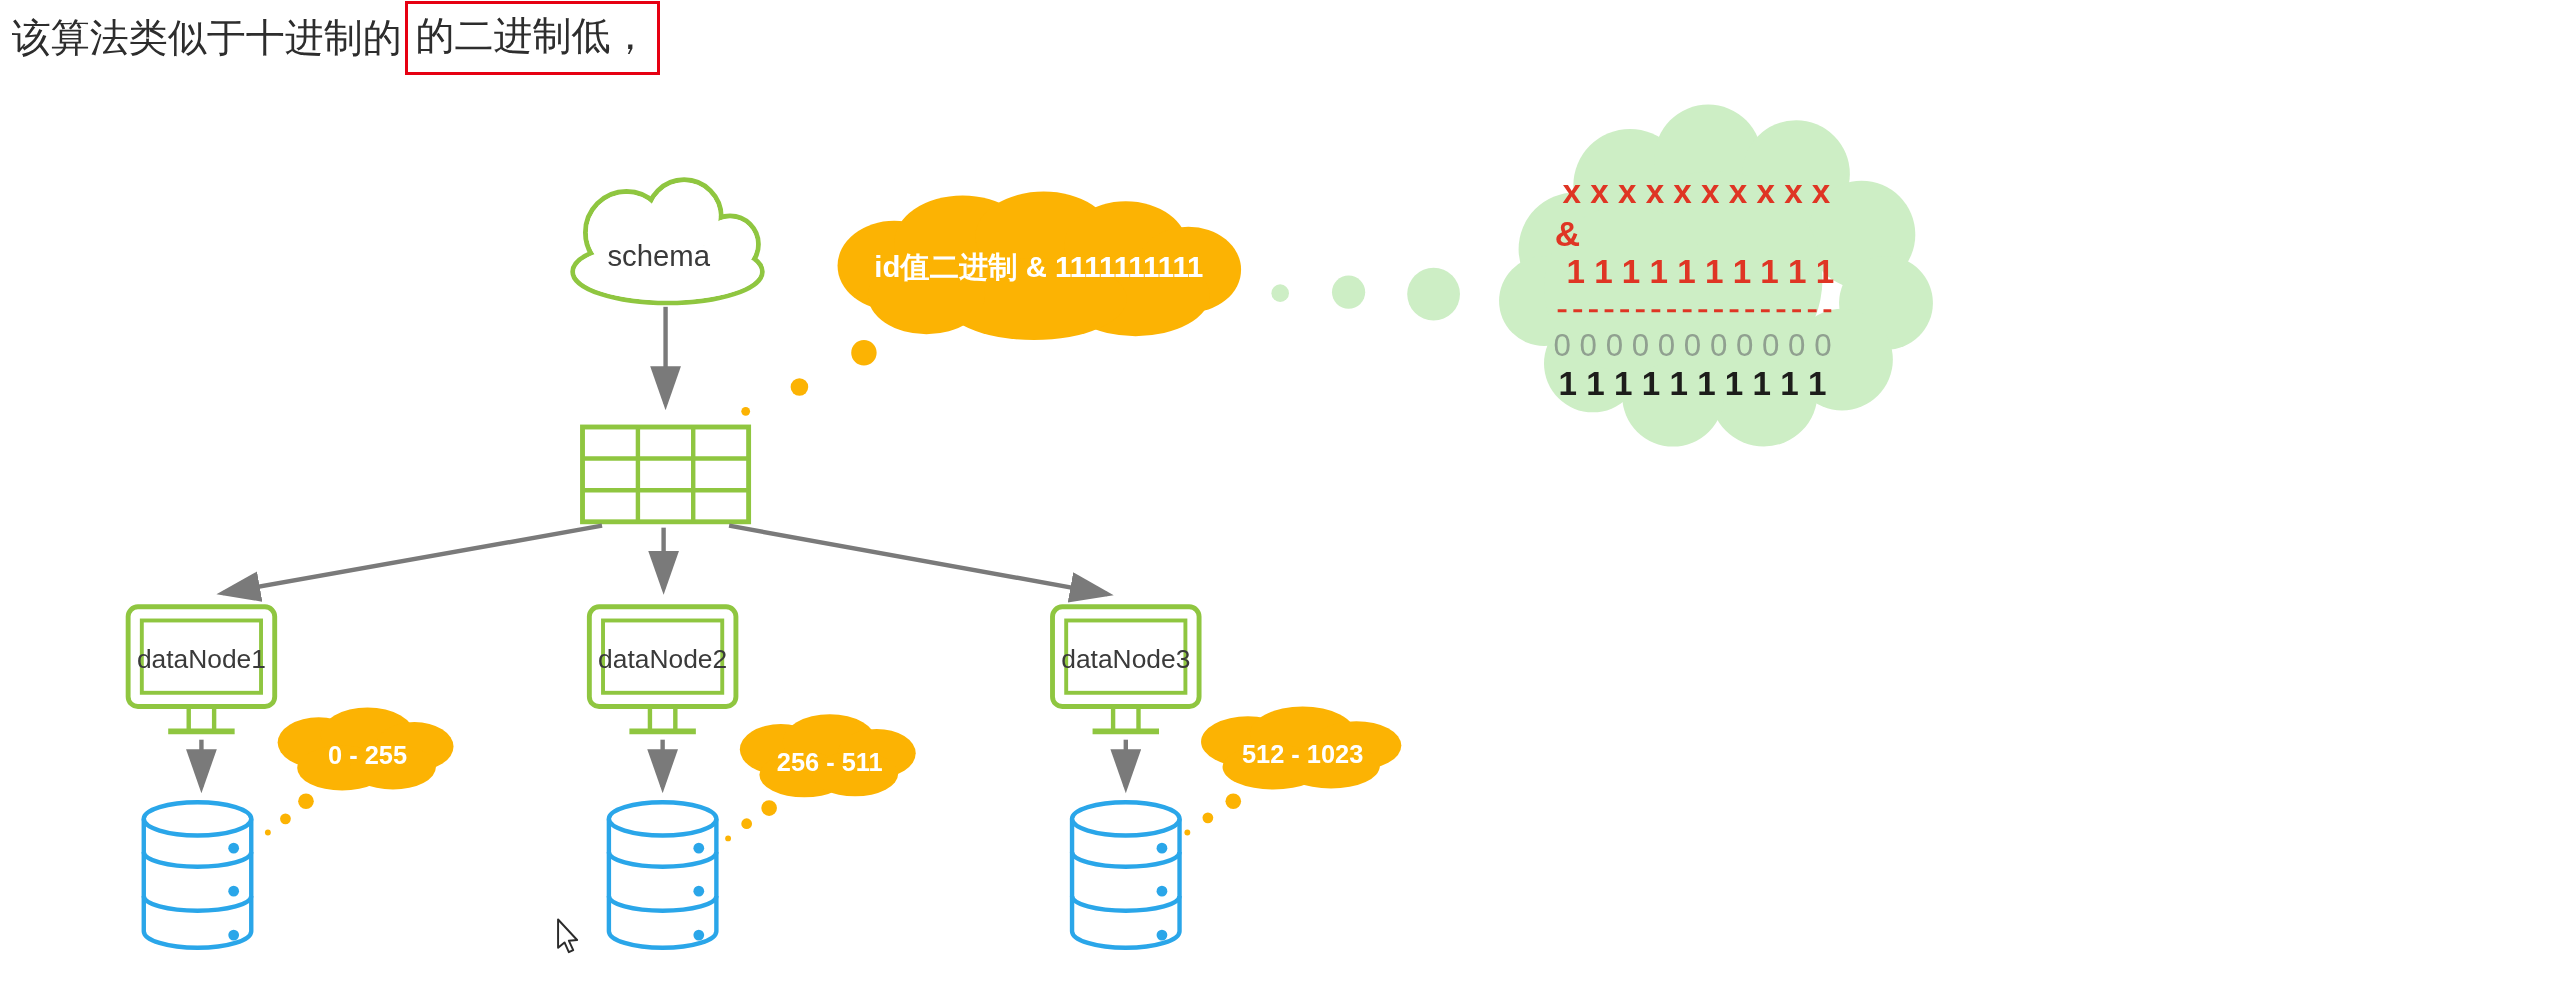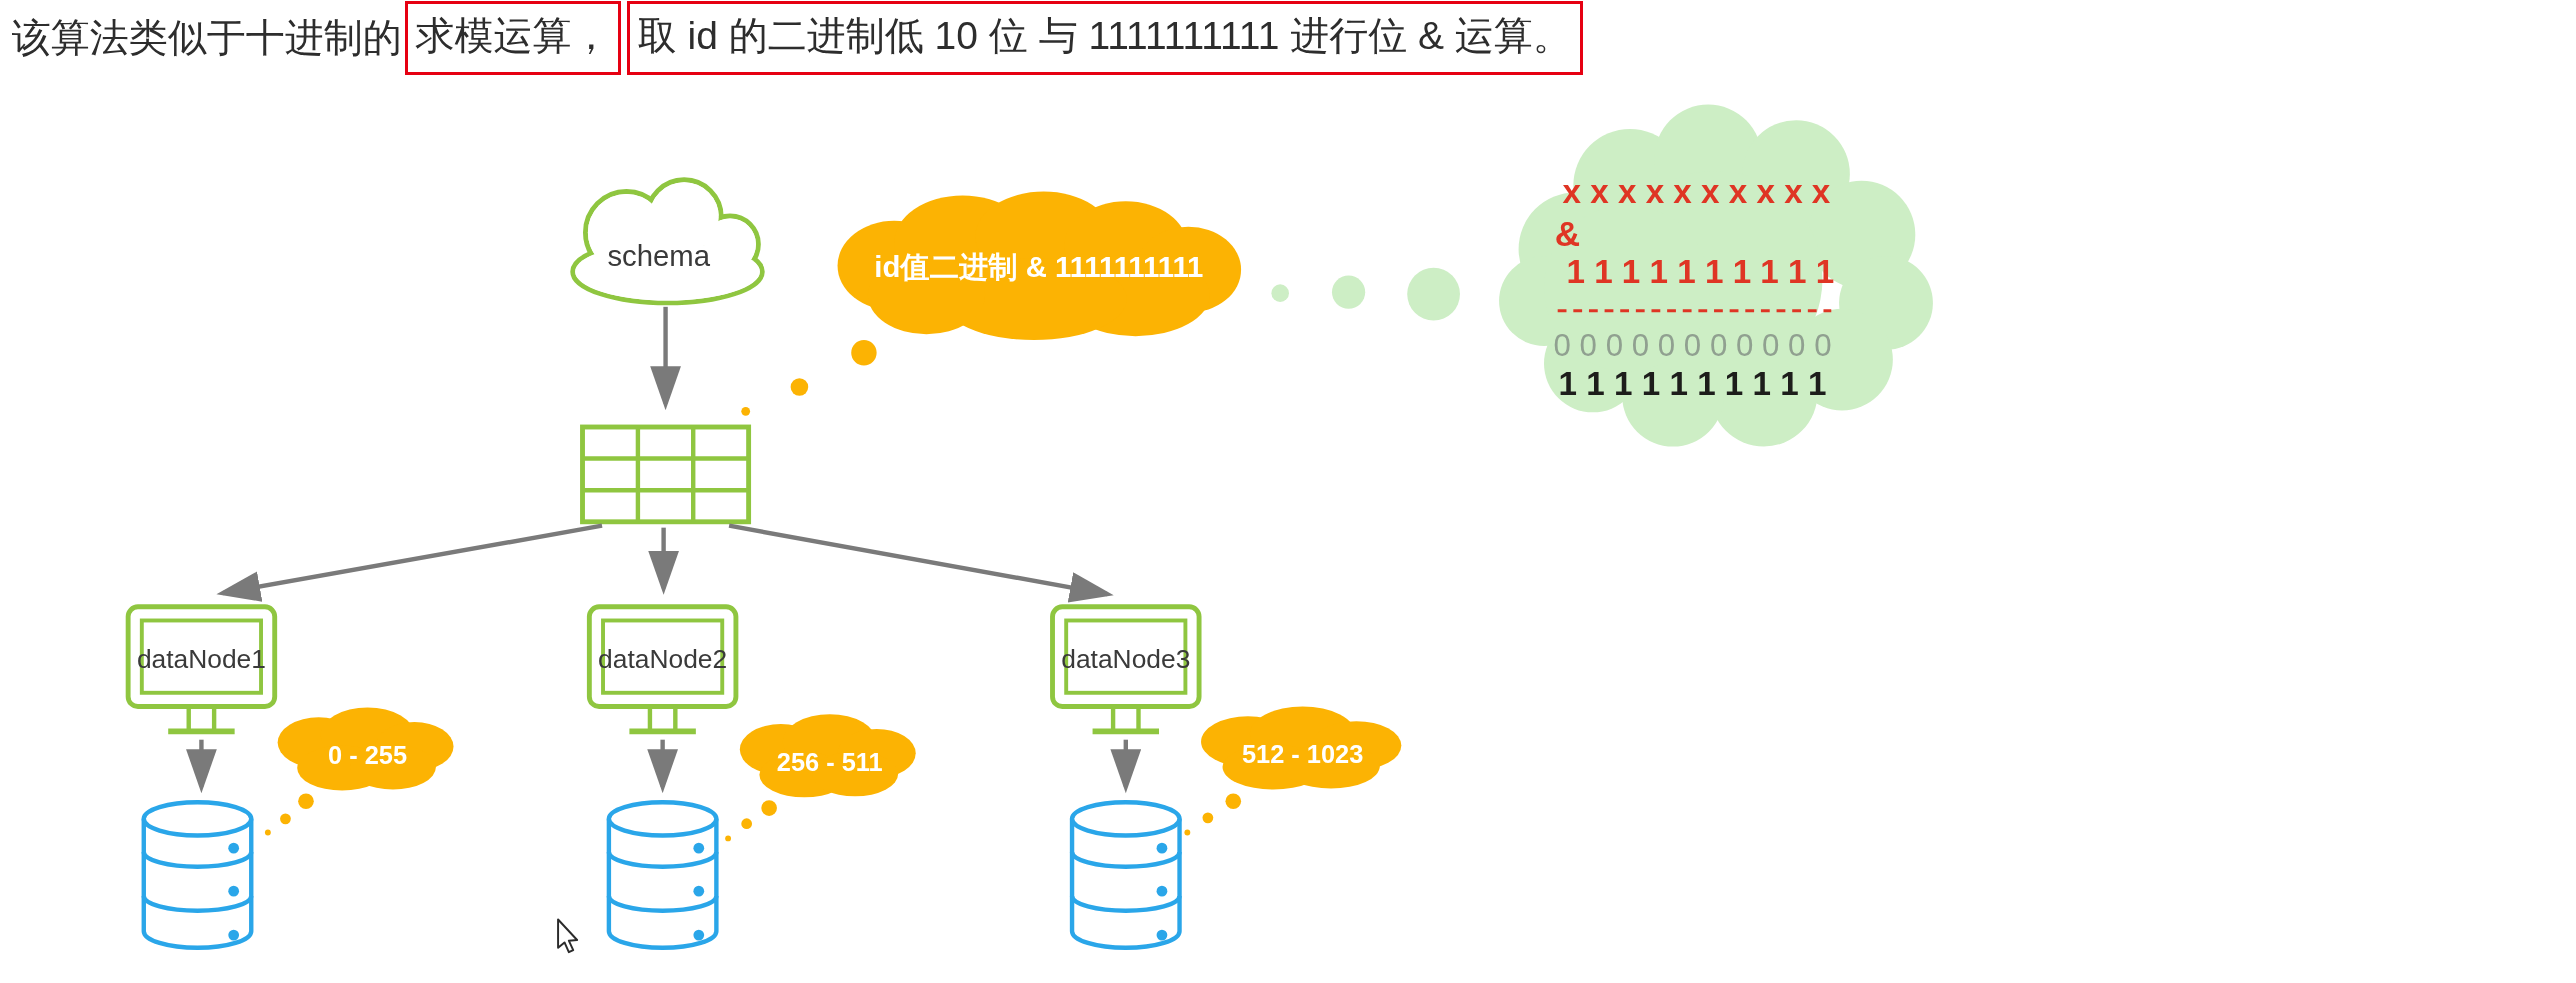--- a/index.html
+++ b/index.html
@@ -44,22 +44,21 @@
   .dash-line{stroke:var(--red-text); stroke-width:3; stroke-dasharray:9 7; fill:none;}
   .cursor-shape{fill:#ffffff; stroke:#2b2b2b; stroke-width:2; stroke-linejoin:round;}
 </style>
 </head>
 <body>
 
 <div class="stage">
 
   <div class="title">
       <span>该算法类似于十进制的</span>
-      <span class="redbox">求模运算，</span>
-      <span class="redbox">取 id 的二进制低 10 位 与 1111111111 进行位 &amp; 运算。</span>
+      <span class="redbox">的二进制低，</span>
     </div>
 
   <svg width="2576" height="983" viewBox="0 0 2636 1006">
     <defs>
       <marker id="arw" markerWidth="11" markerHeight="8" refX="8.5" refY="3.5" orient="auto" markerUnits="strokeWidth">
         <path d="M0,0 L10,3.5 L0,7 Z" class="arr-fill"></path>
       </marker>
     </defs>
 
     <g>

